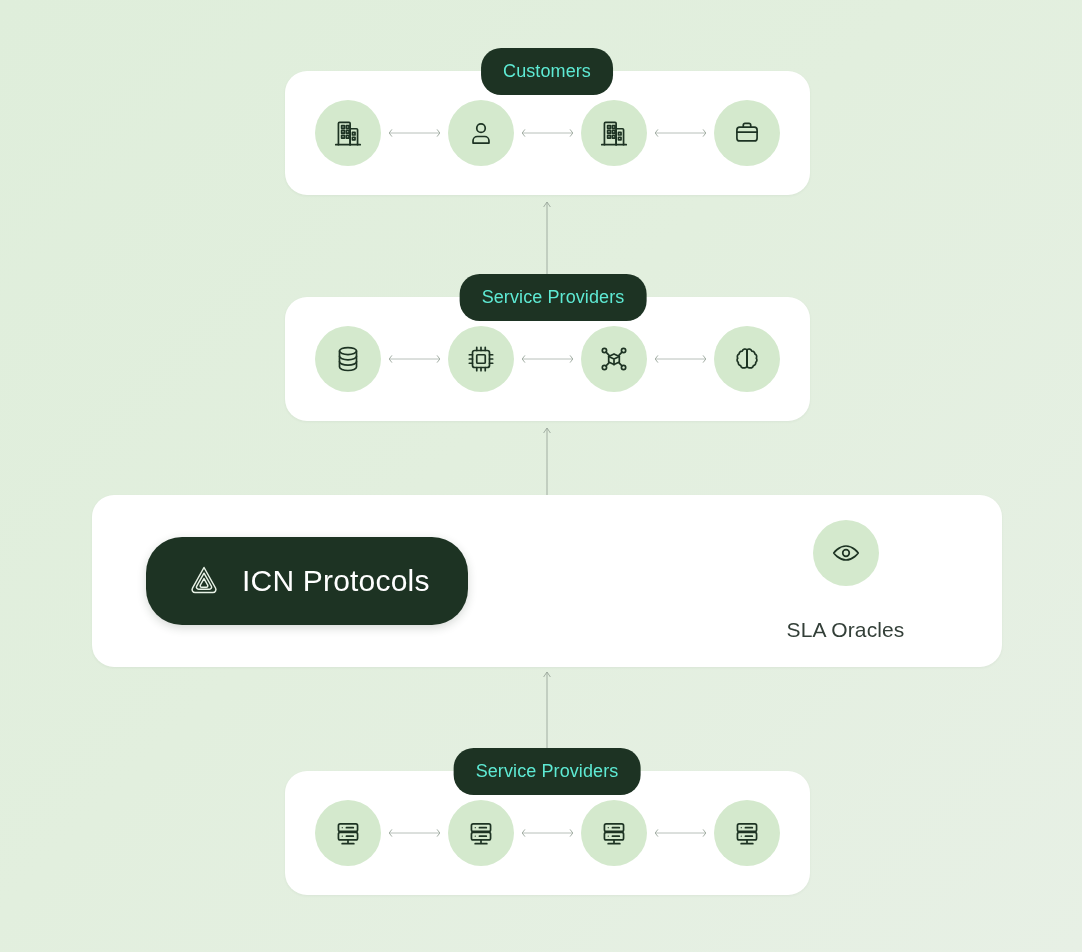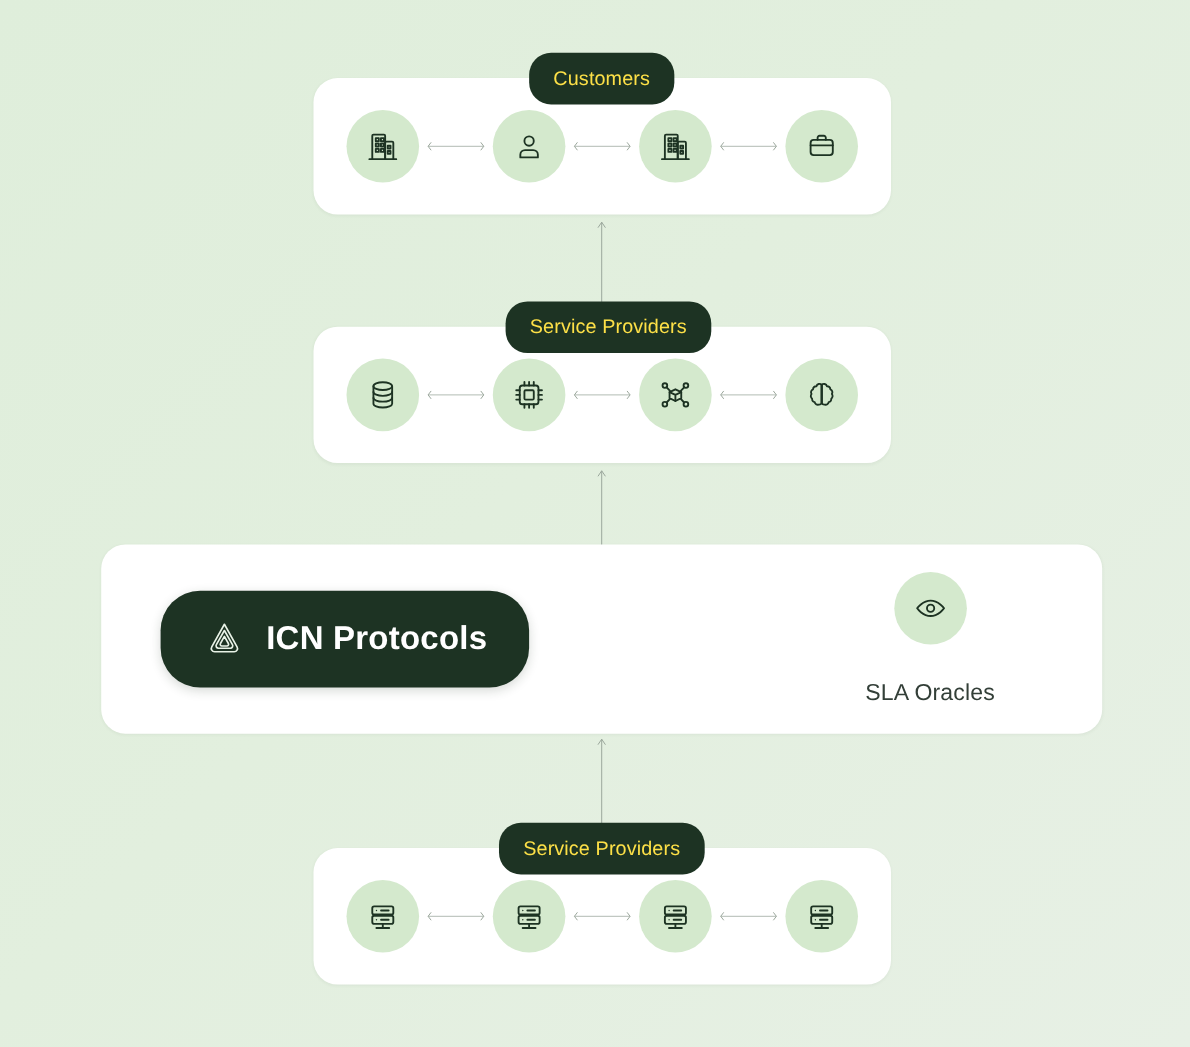--- a/index.html
+++ b/index.html
@@ -54,21 +54,21 @@
     display: flex;
     align-items: center;
     justify-content: space-between;
     padding: 0 54px;
   }
 
   
   .pill {
     position: absolute;
     background: #1d3323;
-    color: #fde047;
+    color: #5eead4;
     border-radius: 20px;
     font-size: 18px;
     line-height: 1;
     padding: 14px 22px 15px;
     white-space: nowrap;
     transform: translateX(-50%);
     z-index: 5;
     letter-spacing: 0.1px;
   }
   .pill.customers { left: 547px; top: 48px; }
@@ -141,21 +141,20 @@
 
   .protocol-pill {
     background: #1d3323;
     border-radius: 36px;
     height: 88px;
     padding: 0 38px;
     display: flex;
     align-items: center;
     gap: 18px;
     box-shadow: 0 3px 10px rgba(25,45,28,0.18);
-    font-weight: bold;
   }
   .protocol-pill .logo {
     width: 40px;
     height: 40px;
     flex: 0 0 auto;
   }
   .protocol-pill .logo svg {
     width: 40px; height: 40px; display: block;
     stroke: #e8f2e6; fill: none;
     stroke-width: 1.5; stroke-linejoin: round; stroke-linecap: round;

